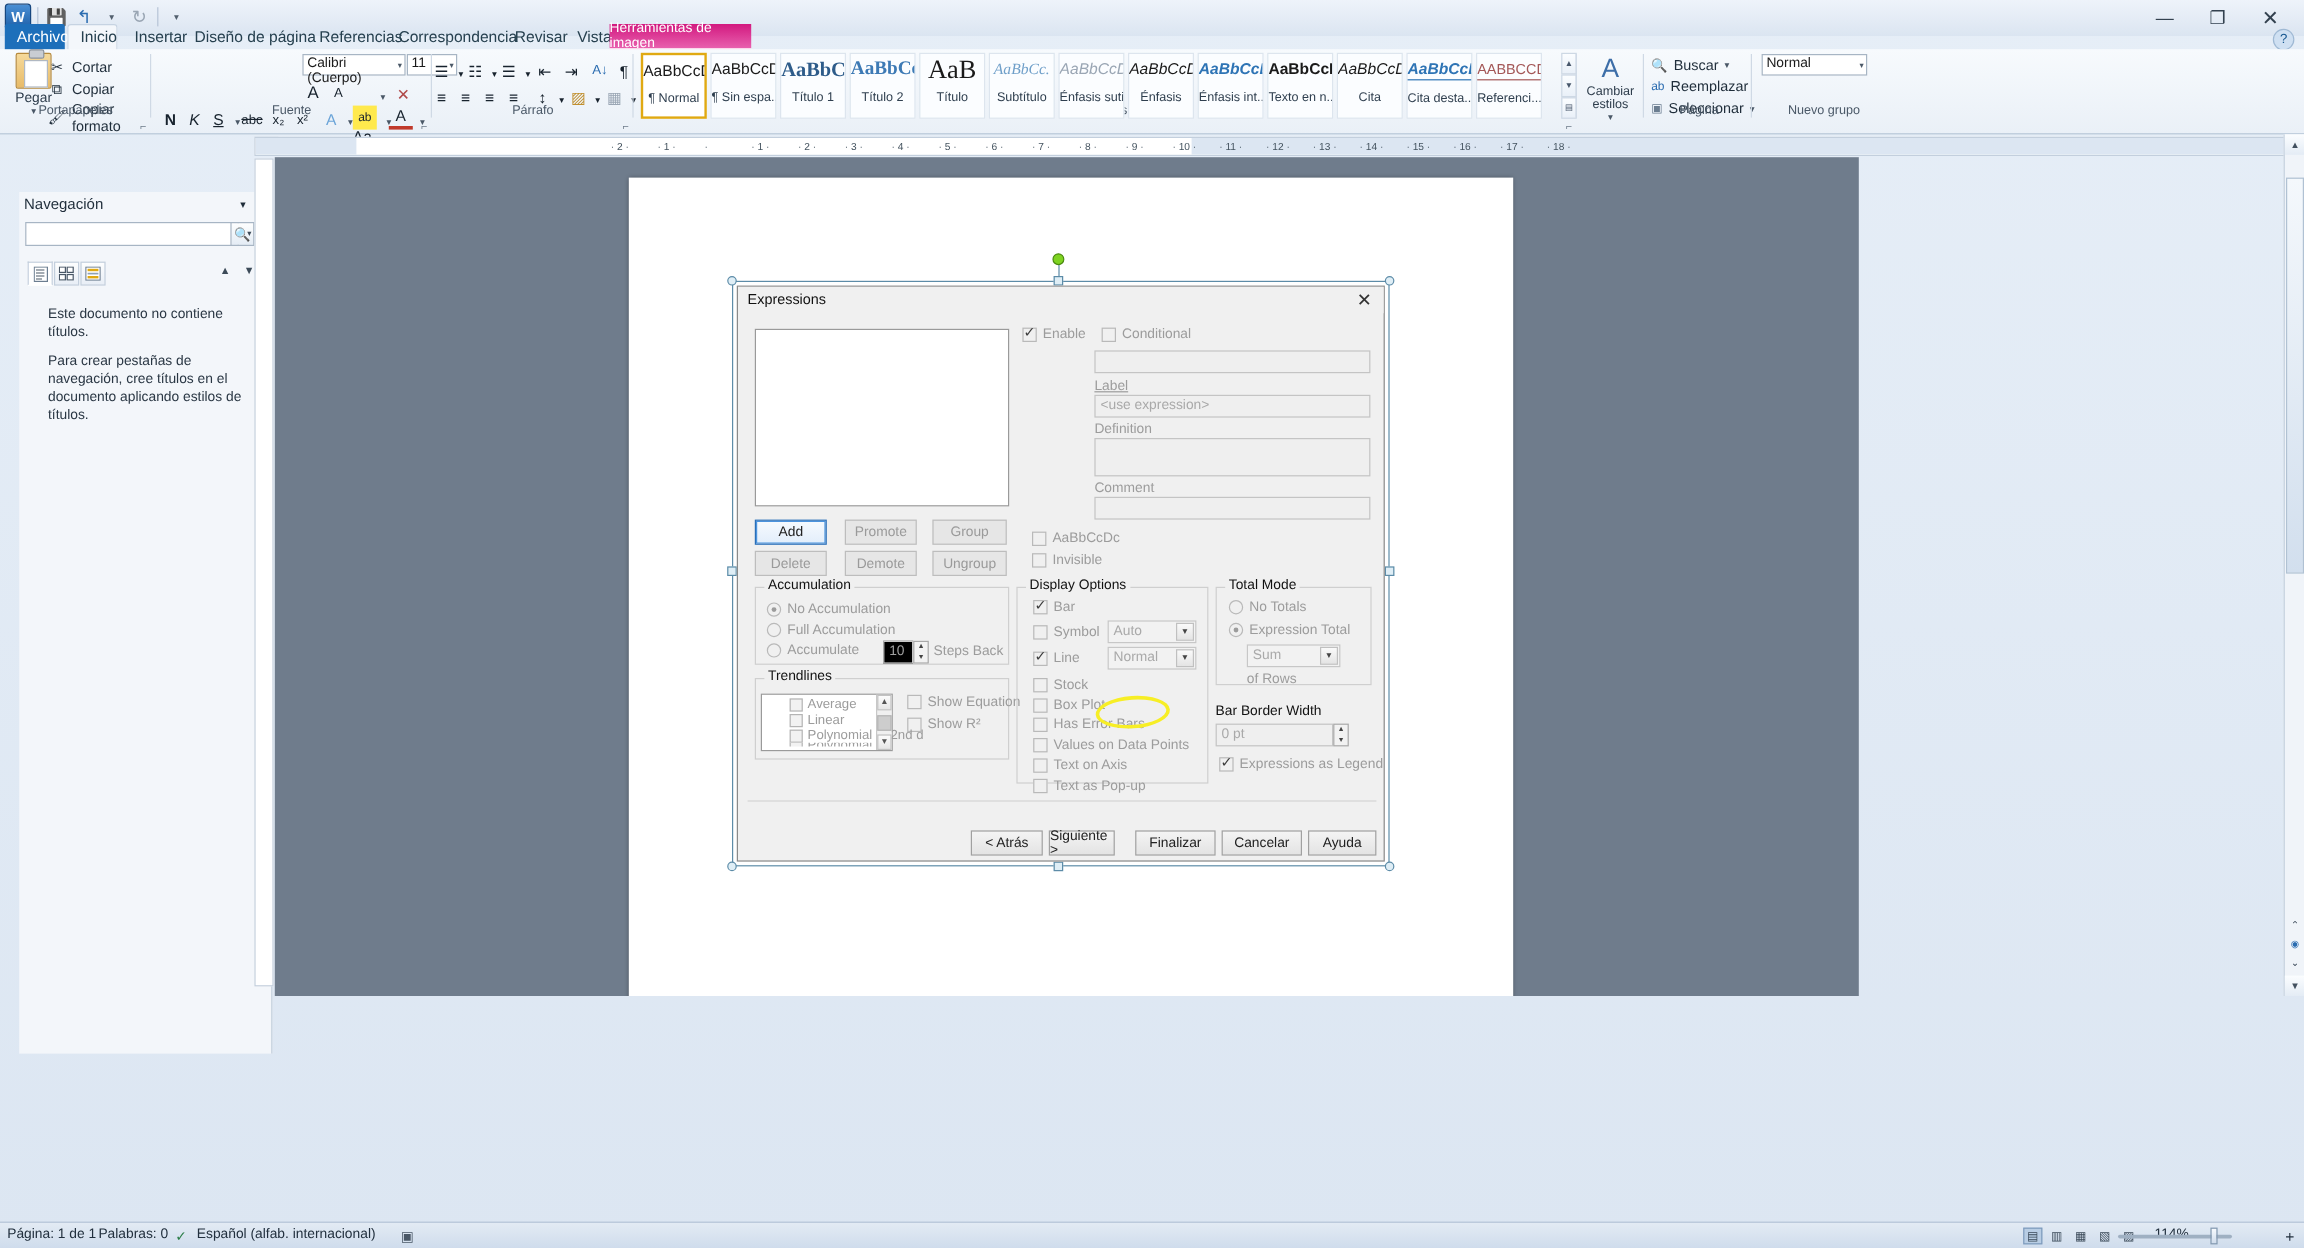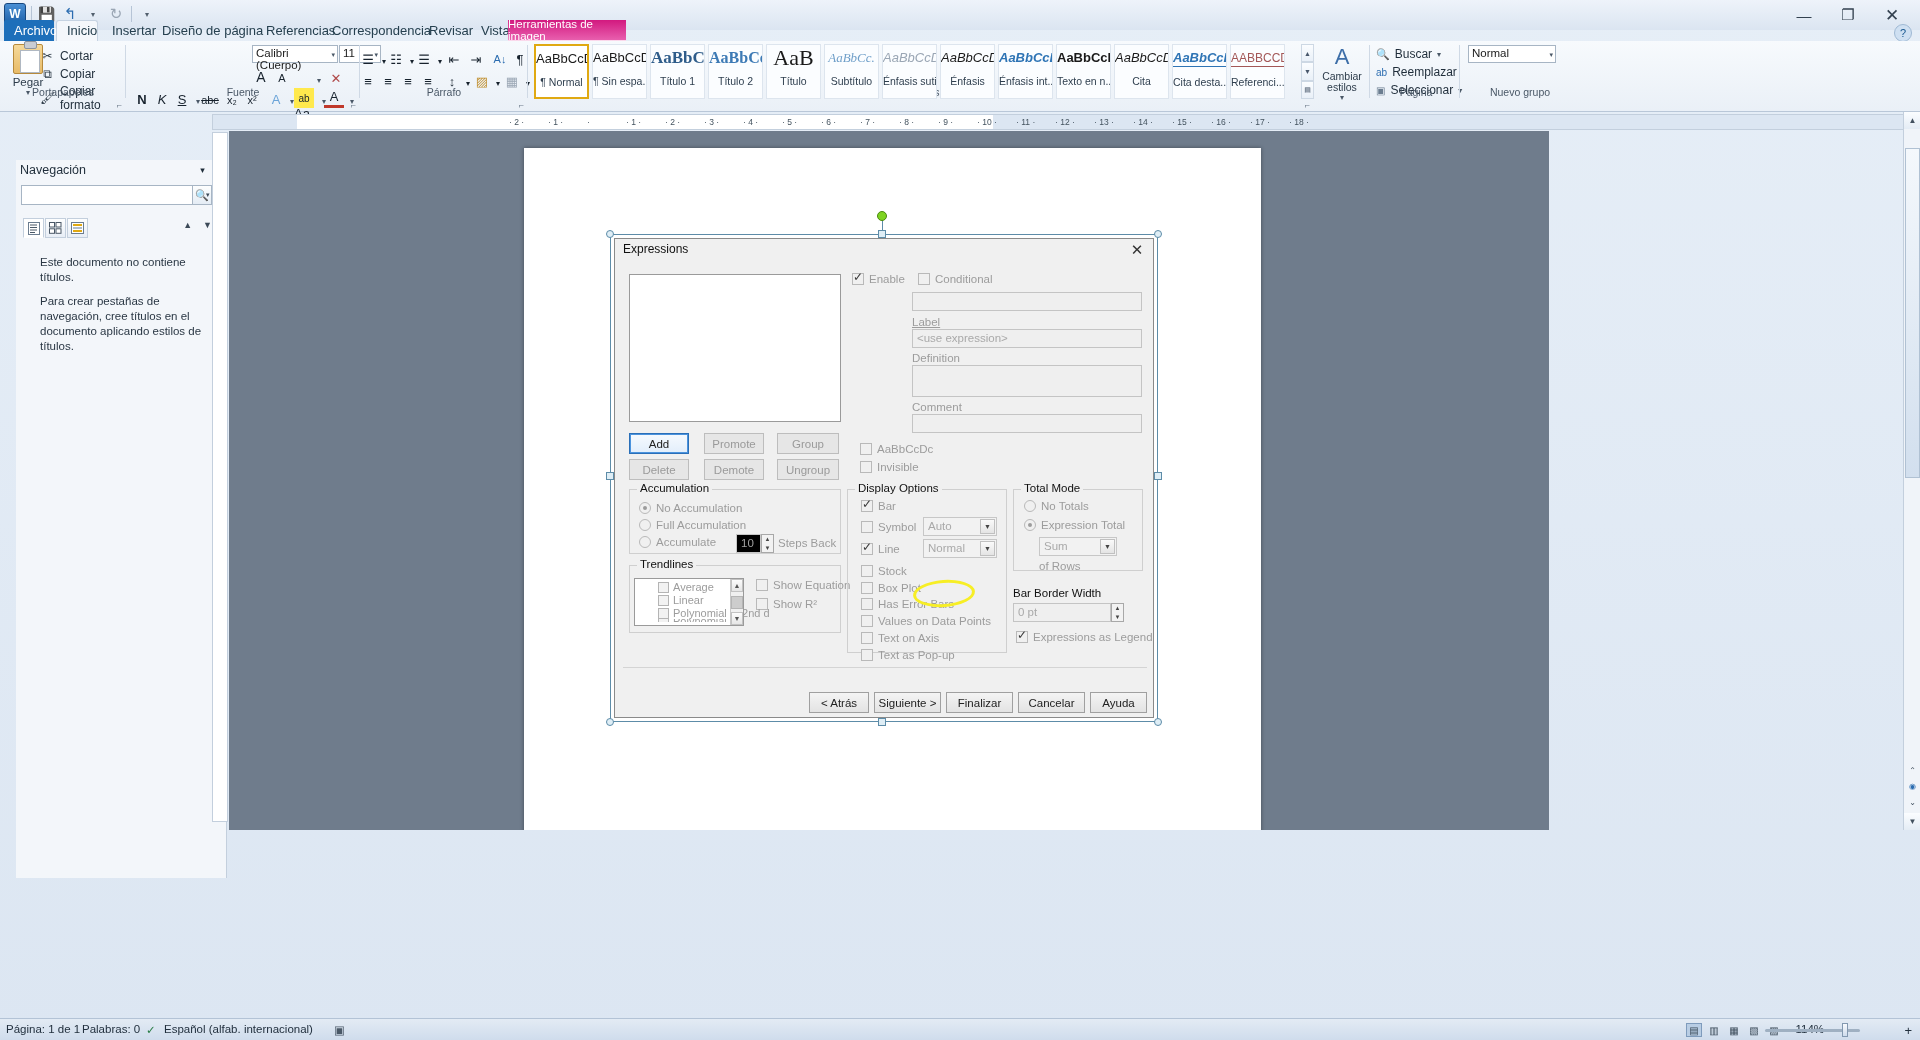--- a/index.html
+++ b/index.html
@@ -752,21 +752,21 @@
     </div>
     <div class="ck dis on" style="left:401px;top:392px;">
       <span class="bx"></span>
       <span>Expressions as Legend</span>
     </div>
 
     <div class="sep-line" style="left:8px;top:428px;width:524px;"></div>
     <div class="btn" style="left:194px;top:453px;width:60px;">
       <span>&lt; Atrás</span>
     </div>
-    <div class="btn" style="left:259px;top:453px;width:67px;">
+    <div class="btn" style="left:259px;top:453px;width:55px;">
       <span>Siguiente &gt;</span>
     </div>
     <div class="btn" style="left:331px;top:453px;width:67px;">
       <span>Finalizar</span>
     </div>
     <div class="btn" style="left:403px;top:453px;width:67px;">
       <span>Cancelar</span>
     </div>
     <div class="btn" style="left:475px;top:453px;width:57px;">
       <span>Ayuda</span>

